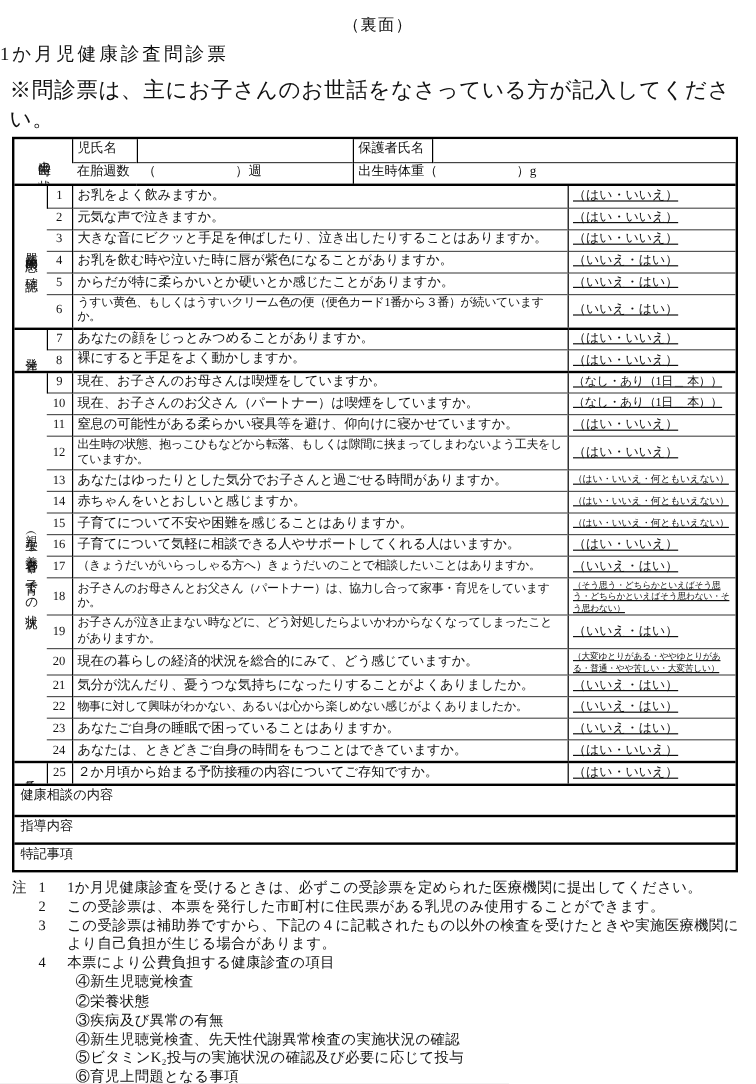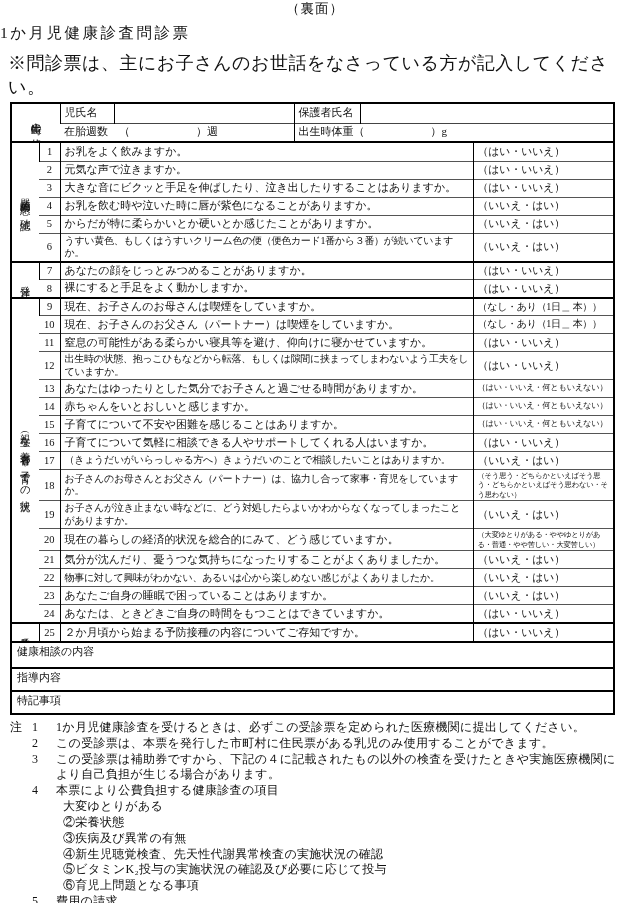--- a/index.html
+++ b/index.html
@@ -4,21 +4,21 @@
 <style>
   * { margin:0; padding:0; box-sizing:border-box; }
   html,body { background:#e8e8e8; }
   .sheet {
     position:relative; width:630px; height:903px; margin:0 auto;
     background:#ffffff; color:#111;
     font-family:"Liberation Serif","DejaVu Serif",serif;
     overflow:hidden;
   }
   
-  .top-area { }
+  .top-area { padding-top:12px; }
   .side-label { text-align:center; font-size:13.5px; letter-spacing:1px; }
   .main-title { text-align:left; font-size:15.5px; letter-spacing:2.5px; margin-top:5px; font-weight:400; }
   .fill-note  { font-size:18px; margin:7px 0 3px 8px; letter-spacing:0.5px; font-weight:400; }
 
   
   .formbox { margin-left:10px; margin-right:15px; border:2px solid #000; background:#fff; }
   table { border-collapse:collapse; width:100%; table-layout:fixed; }
   td { font-size:11px; line-height:1.25; padding:1px 4px; vertical-align:middle; overflow:hidden; }
 
   
@@ -42,21 +42,21 @@
   .sec-cell {
     writing-mode:vertical-rl; text-orientation:mixed;
     font-size:10.5px; line-height:1.25; letter-spacing:1.5px;
     text-align:center; vertical-align:middle; padding:2px 0;
   }
   .sec-cell.sec-tiny { font-size:8.5px; line-height:1.05; letter-spacing:0; }
   .q-no   { text-align:center; font-size:10.5px; }
   .q-text { font-size:11px; letter-spacing:0; }
   .q-text.tight { font-size:10px; letter-spacing:-0.3px; }
   .q-row td { height:18px; }
-  .q-answer { font-size:10.8px; white-space:nowrap; }
+  .q-answer { font-size:10.8px; white-space:nowrap;text-decoration:underline; }
   .q-answer.ans-m2 { font-size:10px; letter-spacing:-0.3px; }
   .q-answer.ans-m  { font-size:8.2px; letter-spacing:-0.2px; }
   .q-answer.ans-s  { font-size:7.3px; letter-spacing:-0.2px; white-space:normal; line-height:1.3; }
 
   
   .bands td { border-top:2px solid #000; vertical-align:top; font-size:11px; padding:2px 5px; }
   .bands tr:nth-child(1) td { height:26px; }
   .bands tr:nth-child(2) td { height:23px;border-radius:10px; }
   .bands tr:nth-child(3) td { height:22px; }
 
@@ -279,21 +279,21 @@
     <div class="note-num">3</div>
     <div class="note-body">
           <div class="note-line">この受診票は補助券ですから、下記の４に記載されたもの以外の検査を受けたときや実施医療機関により自己負担が生じる場合があります。</div>
         </div>
   </div>
       <div class="note">
     <div class="note-prefix"></div>
     <div class="note-num">4</div>
     <div class="note-body">
           <div class="note-line">本票により公費負担する健康診査の項目</div>
-          <div class="note-line circled">大変ゆとりがある</div>
+          <div class="note-line circled">④新生児聴覚検査</div>
           <div class="note-line circled">②栄養状態</div>
           <div class="note-line circled">③疾病及び異常の有無</div>
           <div class="note-line circled">④新生児聴覚検査、先天性代謝異常検査の実施状況の確認</div>
           <div class="note-line circled">⑤ビタミンK₂投与の実施状況の確認及び必要に応じて投与</div>
           <div class="note-line circled">⑥育児上問題となる事項</div>
         </div>
   </div>
       <div class="note">
     <div class="note-prefix"></div>
     <div class="note-num">5</div>

